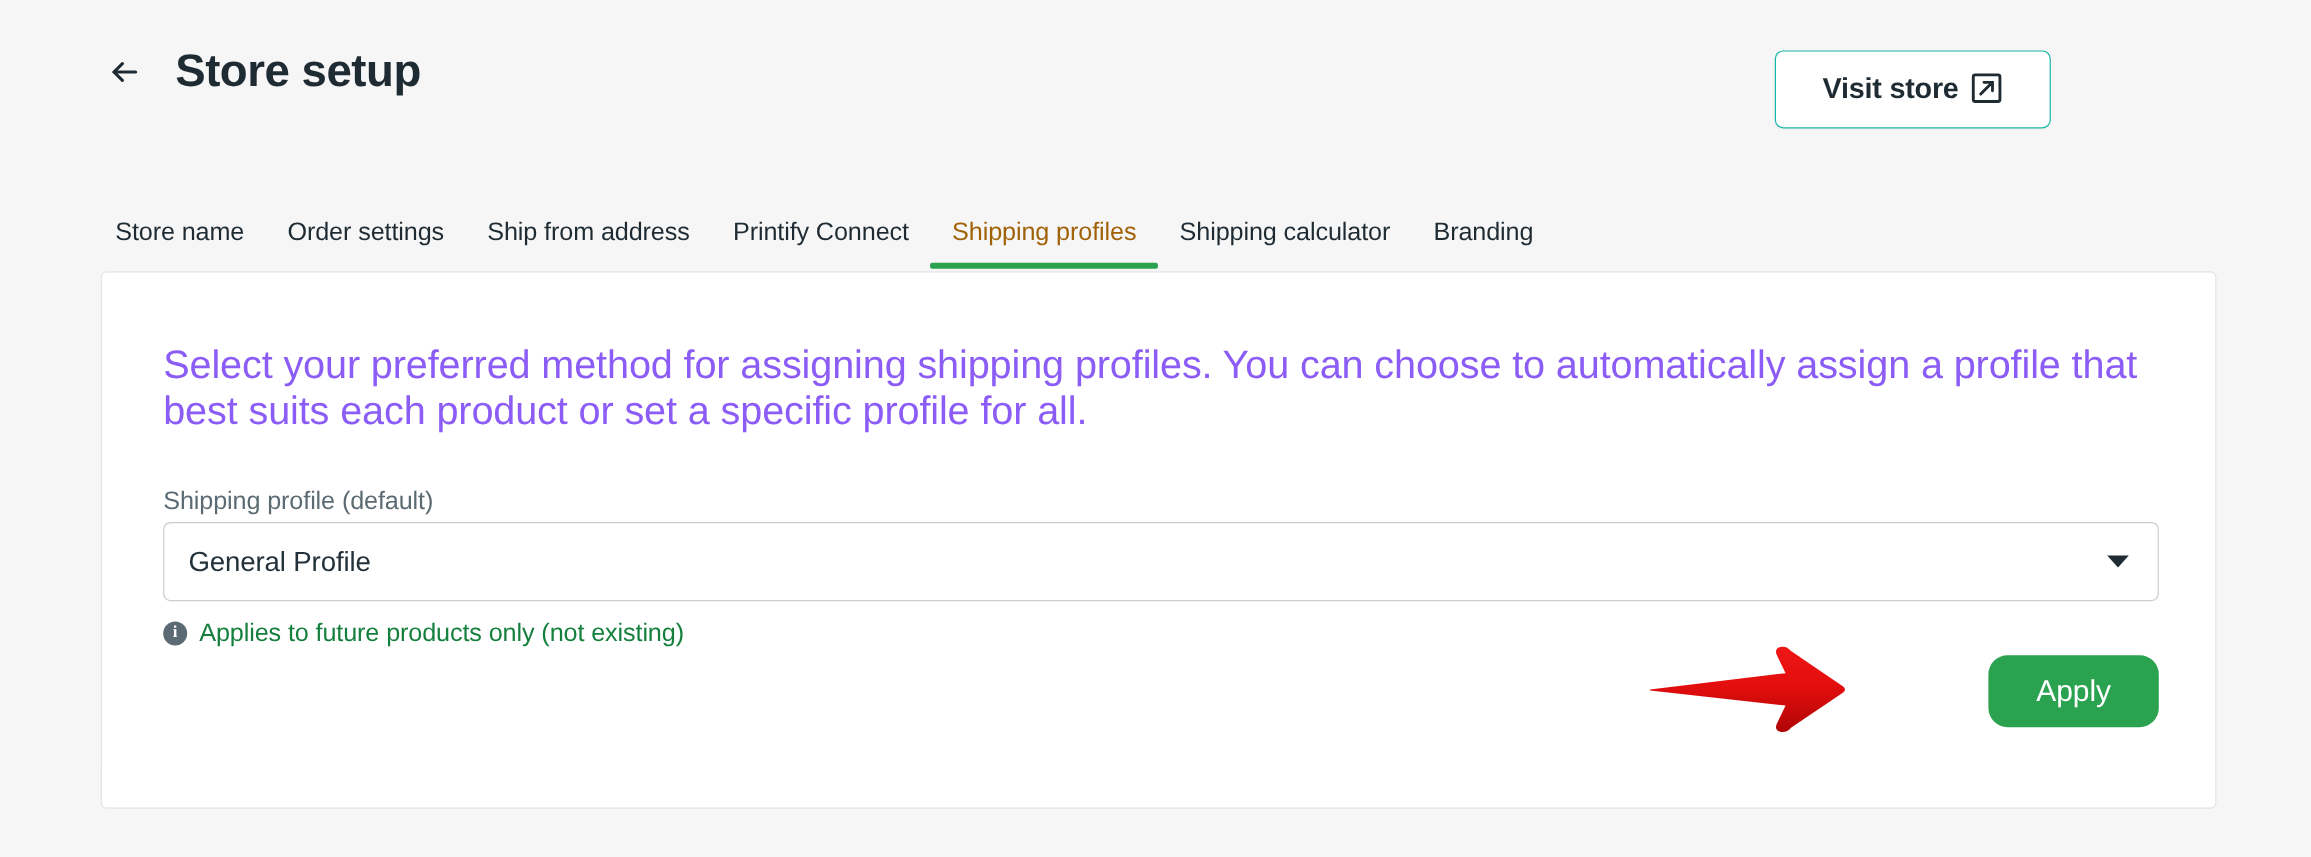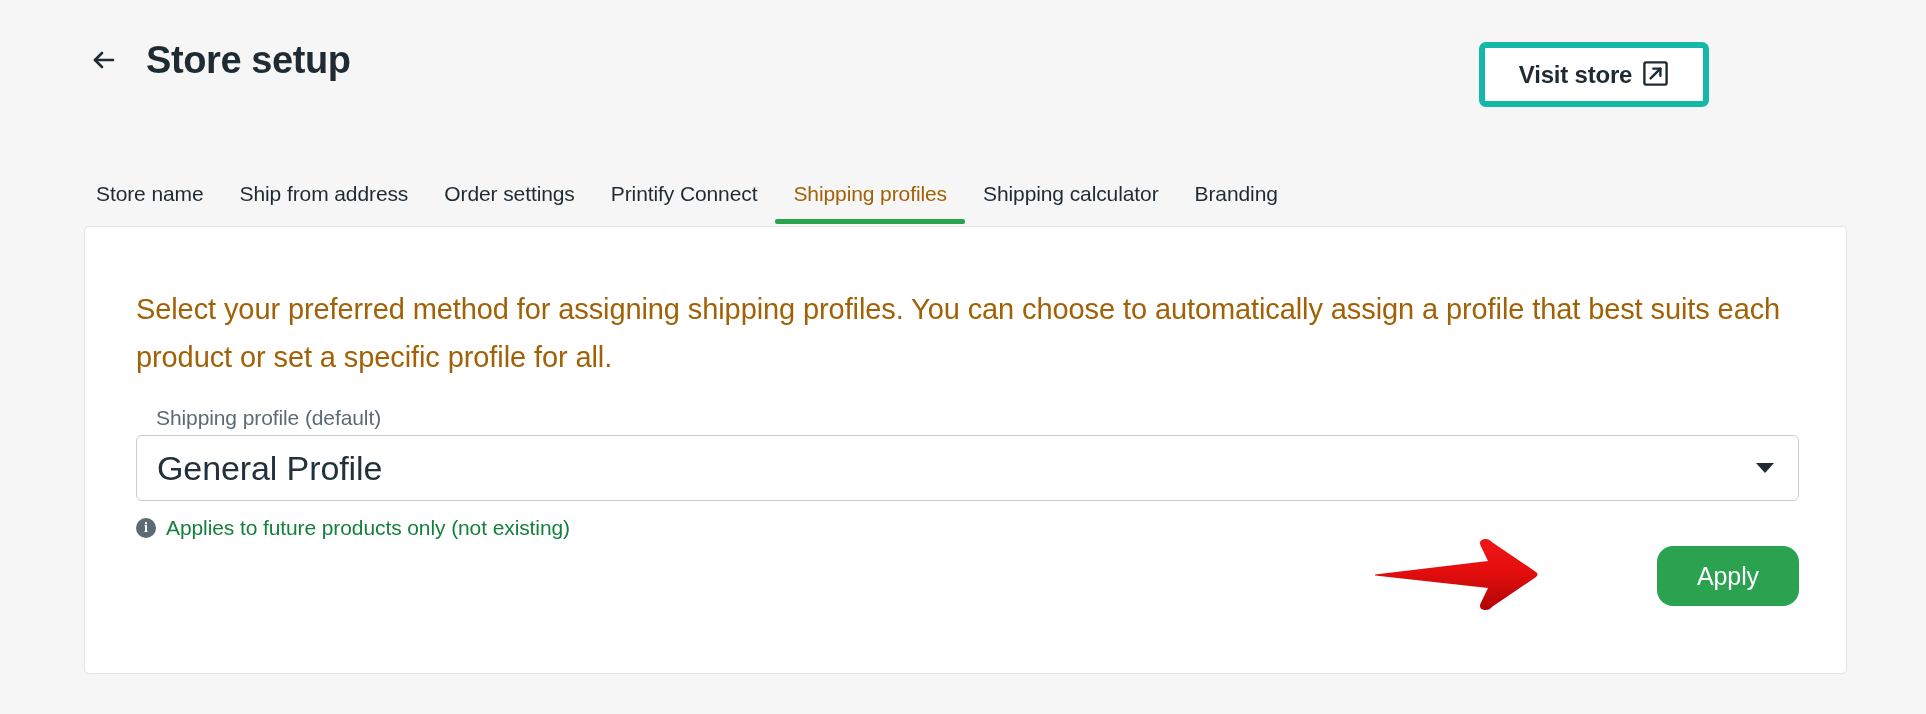--- a/index.html
+++ b/index.html
@@ -53,21 +53,21 @@
     white-space: nowrap;
   }
 
   .visit-store-btn {
     position: absolute;
     right: 79px;
     top: 42px;
     width: 230px;
     height: 65px;
     background: #ffffff;
-    border: 6px solid #14b8a6;
+    border: 1px solid #14b8a6;
     border-radius: 7px;
     display: flex;
     align-items: center;
     justify-content: center;
     gap: 10px;
     cursor: pointer;
     box-sizing: border-box;
     box-shadow: 0 1px 1px rgba(0,0,0,0.03);
   }
   .visit-store-btn .label {
@@ -125,34 +125,33 @@
     border: 1px solid #e4e4e6;
     border-radius: 5px;
     box-sizing: border-box;
   }
 
   .card-desc {
     position: absolute;
     left: 51px;
     top: 58px;
     width: 1655px;
-    font-size: 29px;
-    line-height: 48px;
-    color: #a16207;
+    font-size: 33px;
+    line-height: 38px;
+    color: #8b5cf6;
     letter-spacing: -0.1px;
   }
 
   .field-label {
     position: absolute;
     left: 51px;
     top: 179px;
     font-size: 21px;
     color: #5c6b73;
     letter-spacing: -0.1px;
-    margin-left: 20px;
   }
 
   .select-wrap {
     position: absolute;
     left: 51px;
     top: 208px;
     width: 1663px;
     height: 66px;
   }
   .select-box {
@@ -162,21 +161,21 @@
     background: #ffffff;
     border: 1px solid #c9ced1;
     border-radius: 6px;
     display: flex;
     align-items: center;
     padding: 0 22px 0 20px;
     cursor: pointer;
   }
   .select-value {
     flex: 1;
-    font-size: 34px;
+    font-size: 23px;
     color: #23313a;
     letter-spacing: -0.1px;
   }
   .select-caret {
     width: 0;
     height: 0;
     border-left: 9px solid transparent;
     border-right: 9px solid transparent;
     border-top: 10px solid #1f2b33;
     margin-right: 2px;
@@ -265,22 +264,22 @@
         <rect x="2.4" y="2.4" width="22.2" height="22.2" rx="1.6" stroke="#1f2b33" stroke-width="2.4"></rect>
         <path d="M8.6 18.4 L18.4 8.6" stroke="#1f2b33" stroke-width="2.4" stroke-linecap="round"></path>
         <path d="M11.3 8.6 H18.4 V15.7" stroke="#1f2b33" stroke-width="2.4" stroke-linecap="round" stroke-linejoin="round"></path>
       </svg>
     </span>
   </button>
 </div>
 
 <div class="tabs">
   <button class="tab">Store name</button>
+  <button class="tab">Order settings</button>
   <button class="tab">Ship from address</button>
-  <button class="tab">Order settings</button>
   <button class="tab">Printify Connect</button>
   <button class="tab active">Shipping profiles</button>
   <button class="tab">Shipping calculator</button>
   <button class="tab">Branding</button>
 </div>
 
 <div class="card">
 
   <div class="card-desc">Select your preferred method for assigning shipping profiles. You can choose to automatically assign a profile that best suits each product or set a specific profile for all.</div>
 

